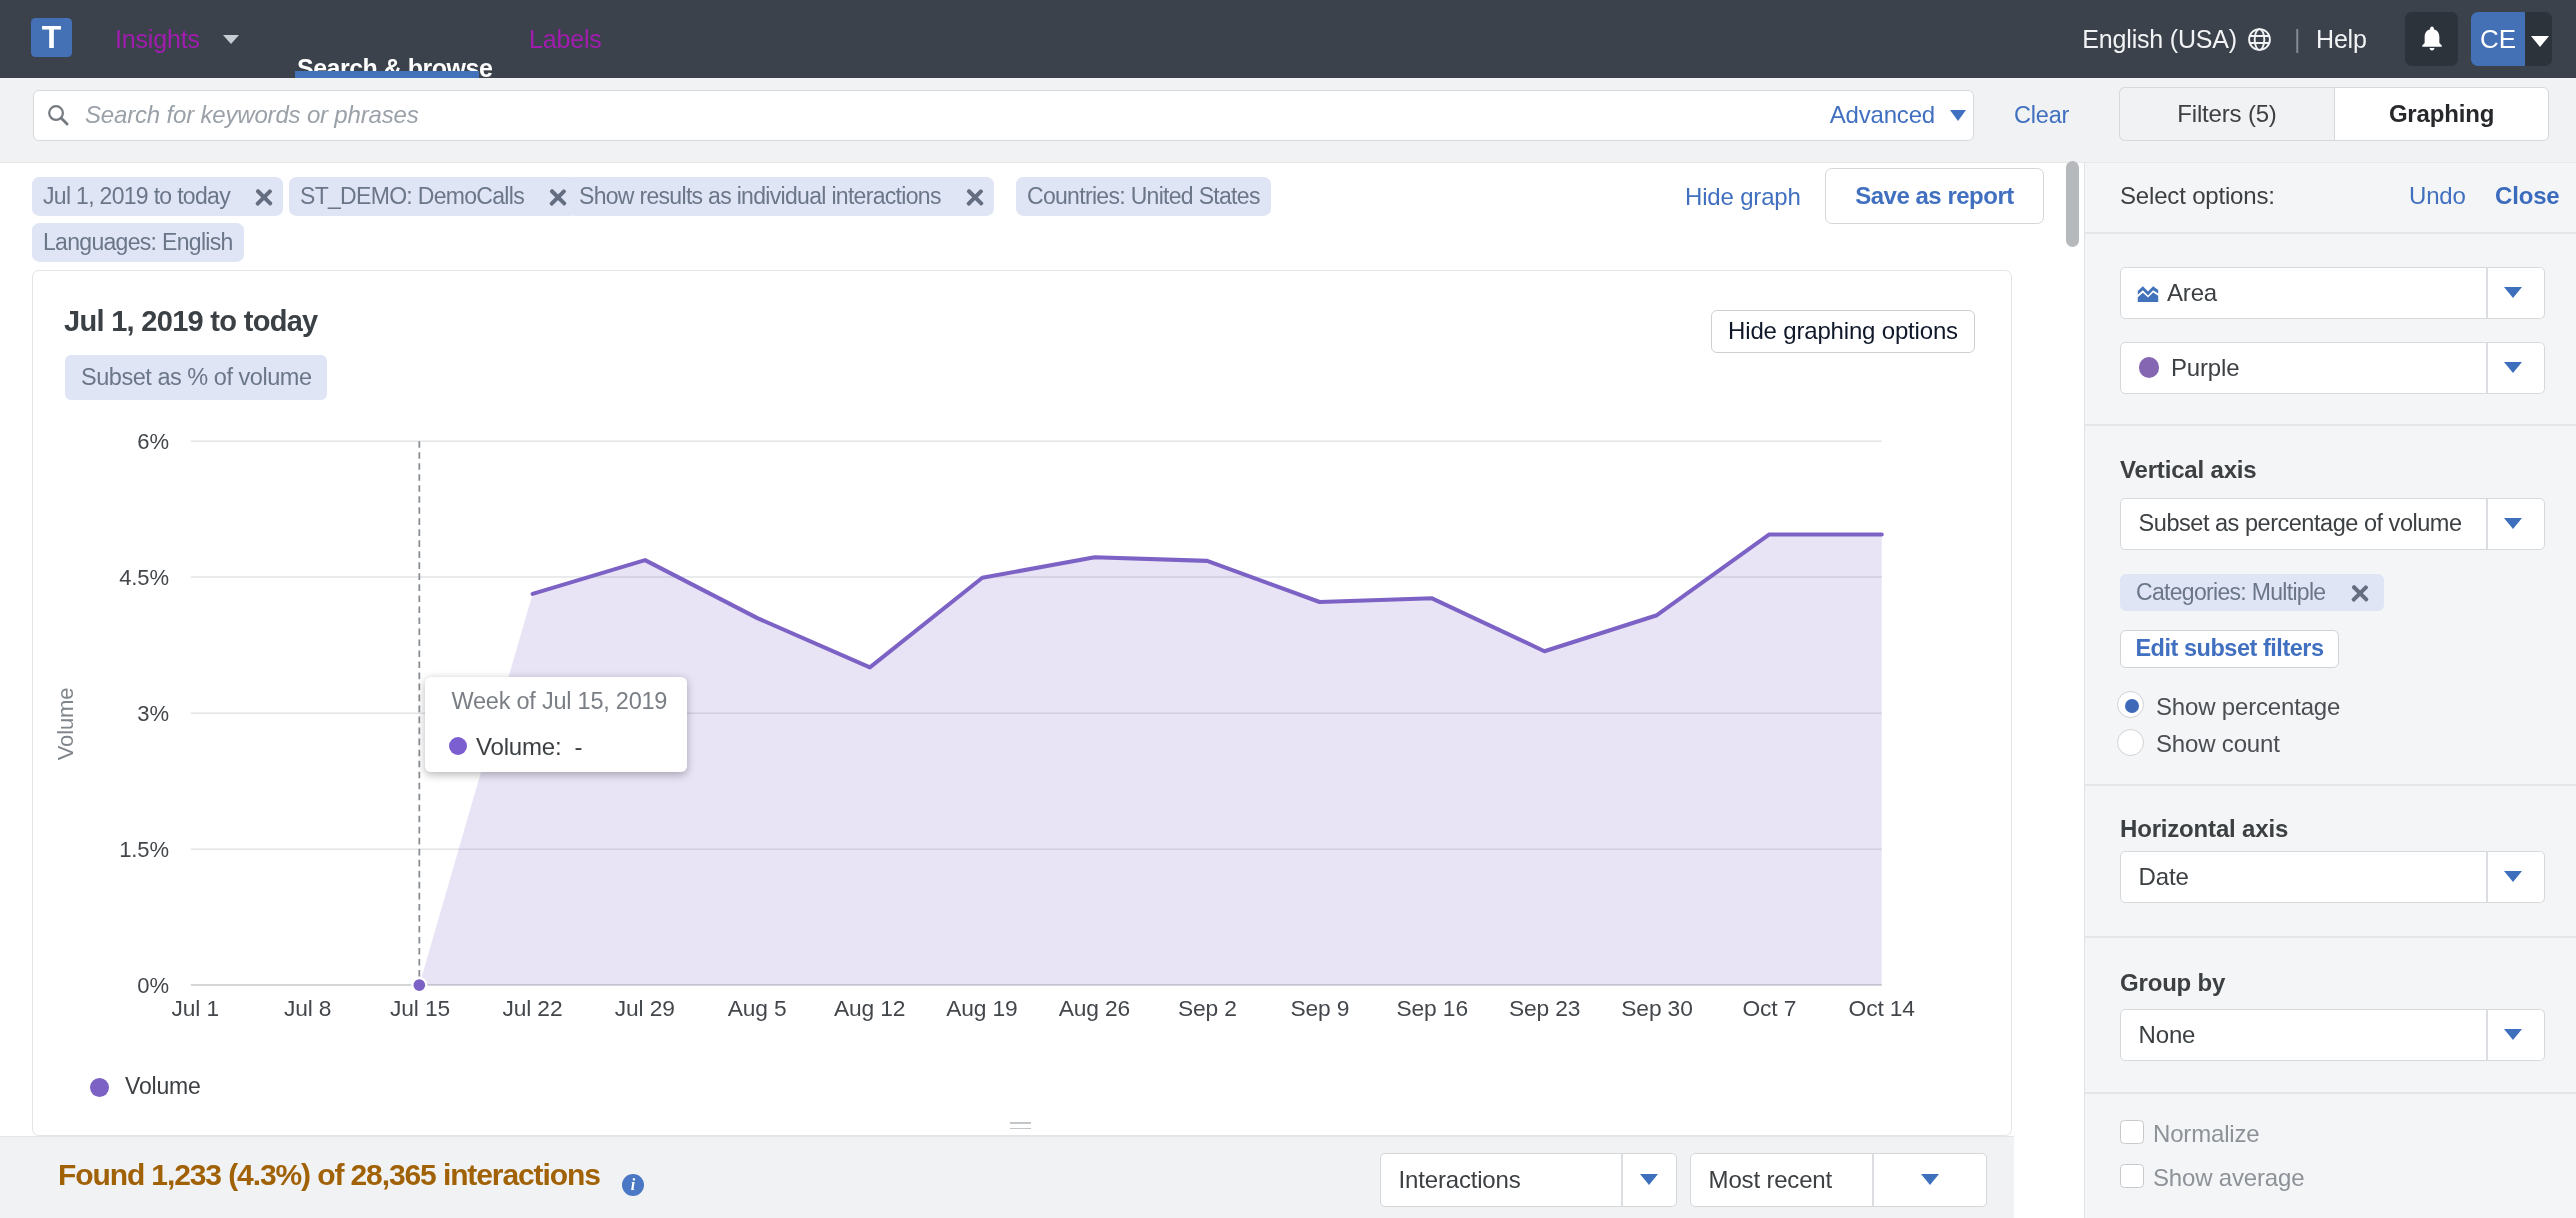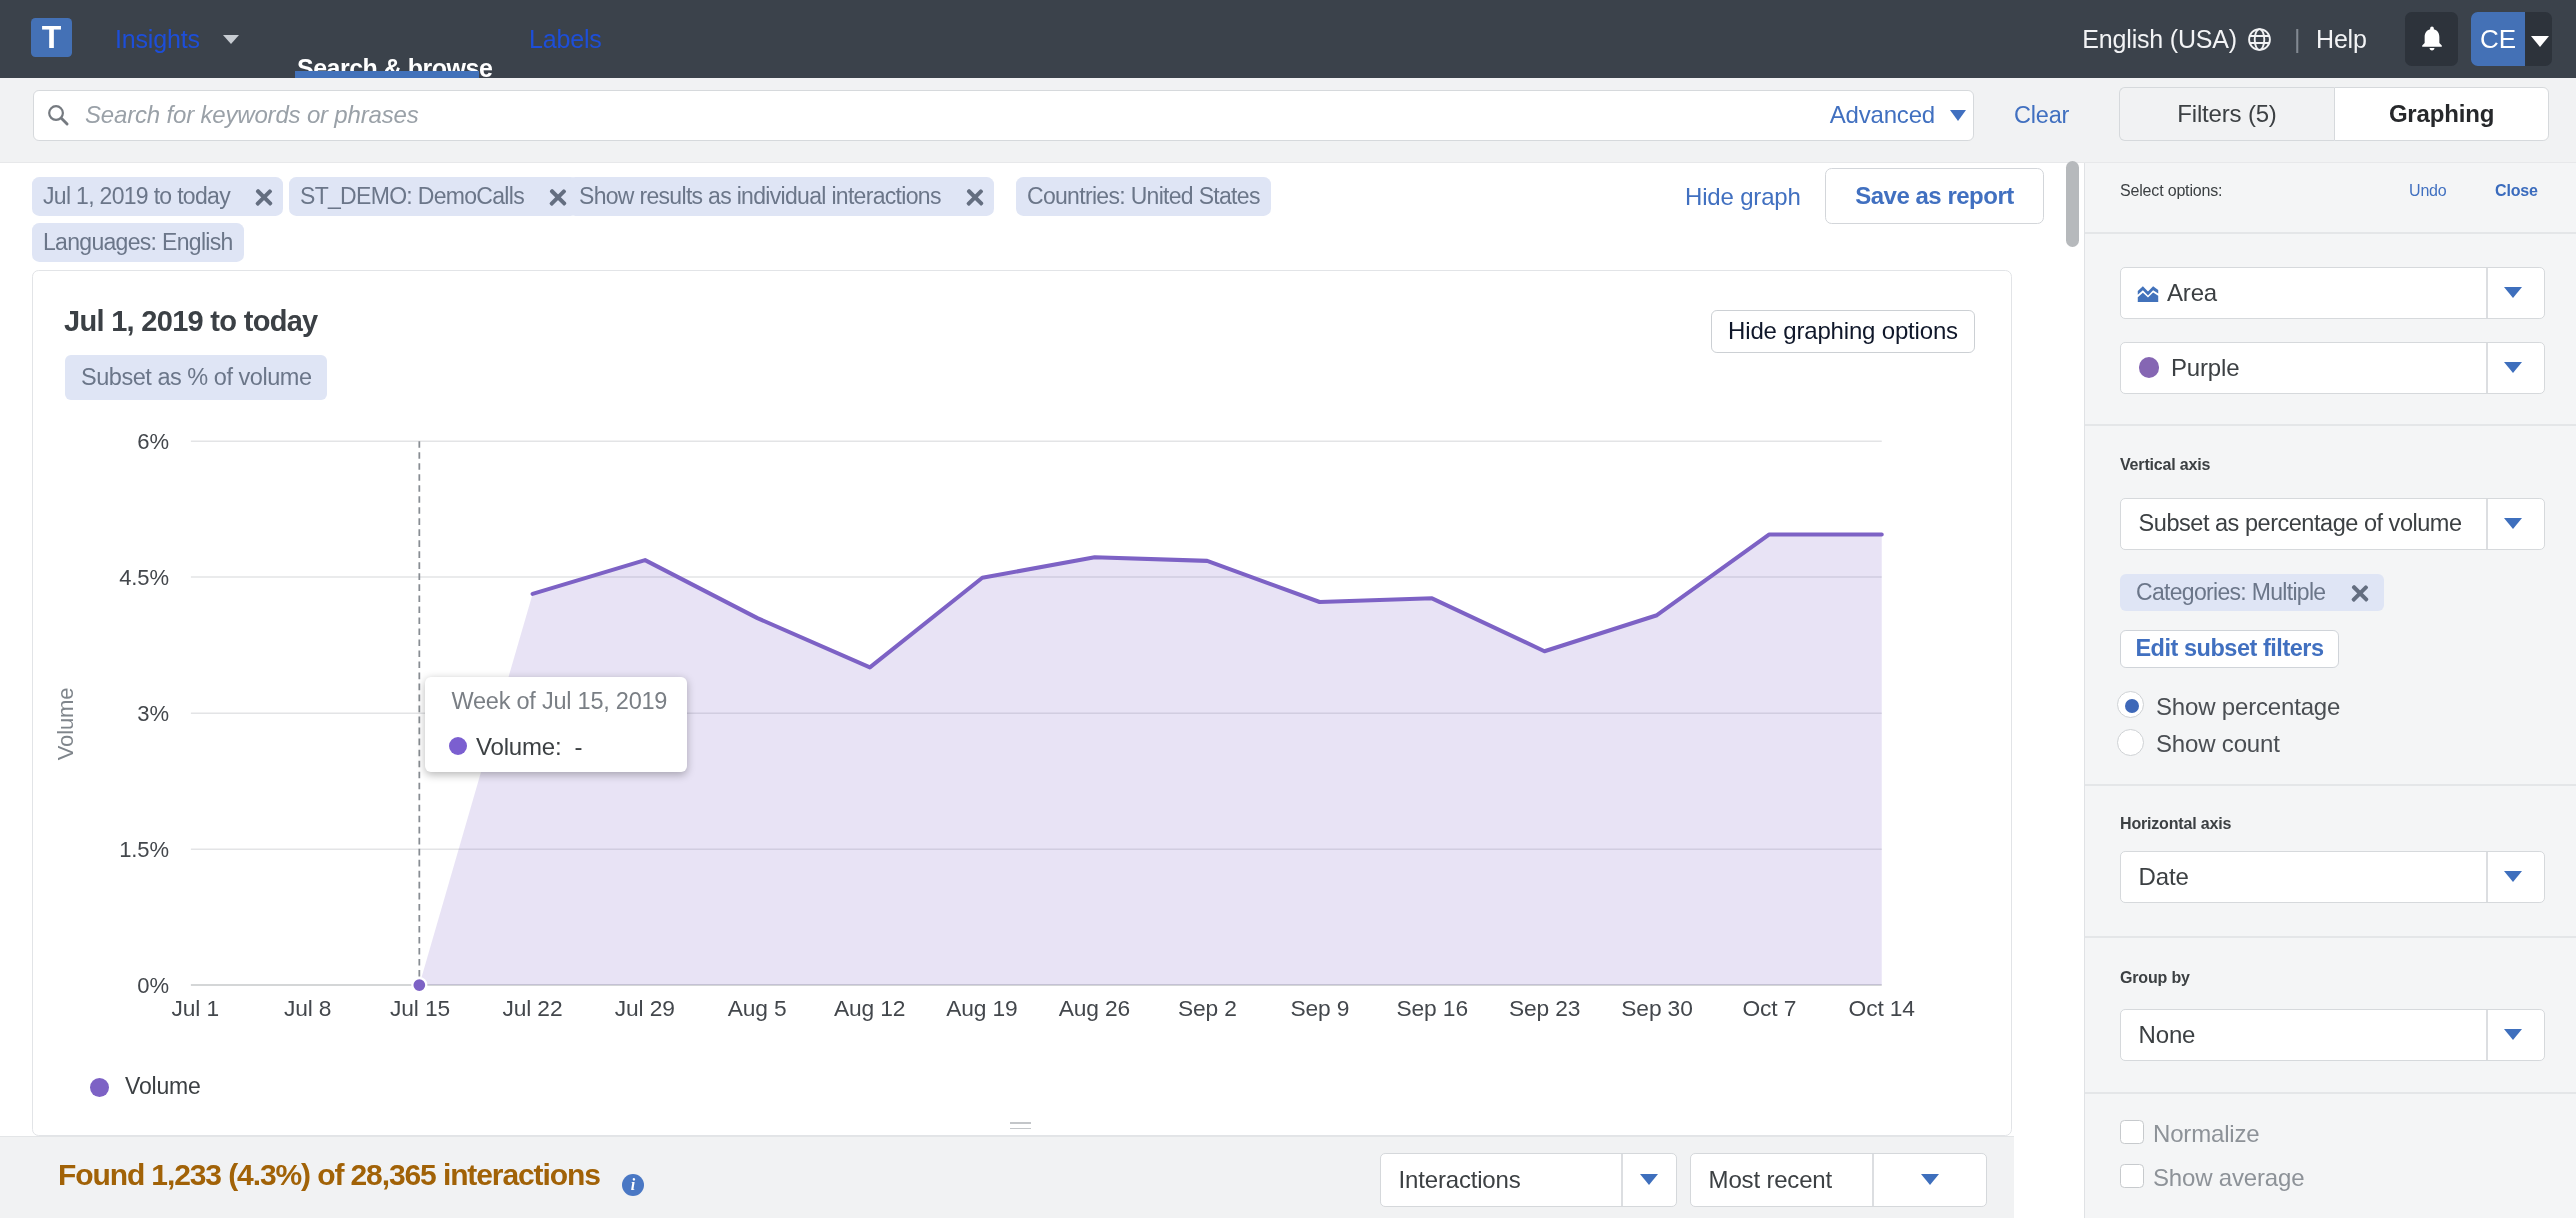--- a/index.html
+++ b/index.html
@@ -4,21 +4,21 @@
 <style>
   * { margin:0; padding:0; box-sizing:border-box; }
   html,body { width:2576px; height:1218px; overflow:hidden; }
   body { font-family:"Liberation Sans", sans-serif; background:#ffffff; position:relative; letter-spacing:-0.015em; }
   .abs { position:absolute; }
 
   
   #nav { left:0; top:0; width:2576px; height:78px; background:#3b424b; }
   #logo { left:31px; top:18.4px; width:41px; height:39px; background:#4471b6; border-radius:4.4px;
           color:#fff; font-weight:bold; font-size:32px; text-align:center; line-height:39px; }
-  .navitem { top:0; height:78px; line-height:78px; font-size:25px; color:#1d4ed8; }
+  .navitem { top:0; height:78px; line-height:78px; font-size:25px; color:#a21caf; }
   #navsb { font-weight:bold; color:#ffffff; letter-spacing:-0.02em;margin-top:29px; }
   #sbline { left:295px; top:71px; width:184px; height:6.6px; background:#4272ba; }
   #bellbtn { left:2405px; top:11.8px; width:53px; height:54px; background:#2d333b; border-radius:6.6px; }
   #cebtn   { left:2471px; top:11.8px; width:81px; height:54px; background:#2d333b; border-radius:6.6px; }
   #ceblue  { left:0; top:0; width:54px; height:54px; background:#4471b6; border-radius:6.6px 0 0 6.6px; color:#fff; font-size:26px; text-align:center; line-height:54px; letter-spacing:0;}
   #cecaret { left:60px; top:24px; width:0; height:0; border-left:9.6px solid transparent; border-right:9.6px solid transparent; border-top:11.8px solid #fff; }
 
   
   #band { left:0; top:78px; width:2576px; height:85px; background:#f1f2f3; border-bottom:0.7px solid #e7e8ea; }
   #searchbox { left:33px; top:90px; width:1941px; height:51px; background:#fff; border:1.5px solid #d6d9dc; border-radius:5.9px; }
@@ -72,21 +72,21 @@
   .selcaret { position:absolute; width:0; height:0; border-left:9.6px solid transparent; border-right:9.6px solid transparent; border-top:11.8px solid #3e6fbd; }
   #interactions { left:1380px; width:297px; }
   #mostrecent { left:1690px; width:297px; }
 
   
   #thumb { left:2066px; top:161px; width:12.5px; height:86px; background:#b6b9bc; border-radius:6.6px; }
 
   
   #panel { left:2084px; top:163px; width:492px; height:1055px; background:#f4f5f6; border-left:1.5px solid #e0e2e5; }
   .p { position:absolute; left:0; }
-  #panel .hdr { font-size:16px; color:#3c4043; }
+  #panel .hdr { font-size:24px; color:#3c4043; }
   #panel .bold { font-weight:bold; }
   .pdivider { position:absolute; left:0; width:492px; height:1.5px; background:#e4e6e8; }
   .pselect { position:absolute; left:35px; width:425px; height:52px; background:#fff; border:1.5px solid #d6d9dc; border-radius:5.1px; font-size:24px; color:#3c4043; }
   .pselect .lab { position:absolute; left:17.6px; top:0; height:49px; line-height:49px; white-space:nowrap; }
   .pselect .vdiv { left:365px; }
   .pselect .selcaret { left:383px; top:19px; }
   #pchip { left:35px; top:411px; background:#dfe5f5; border-radius:5.9px; color:#6b7689; font-size:23px; height:37px; line-height:37px; padding:0 16px; letter-spacing:-0.03em; }
   #editsubset { left:35px; top:467px; width:219px; height:38px; background:#fff; border:1.5px solid #d0d4d9; border-radius:5.9px;
                 color:#4170c0; font-weight:bold; font-size:23.5px; text-align:center; line-height:35px; letter-spacing:-0.02em; }
   .radio { position:absolute; width:27px; height:27px; border-radius:50%; background:#fff; border:1.5px solid #cfd2d5; }

